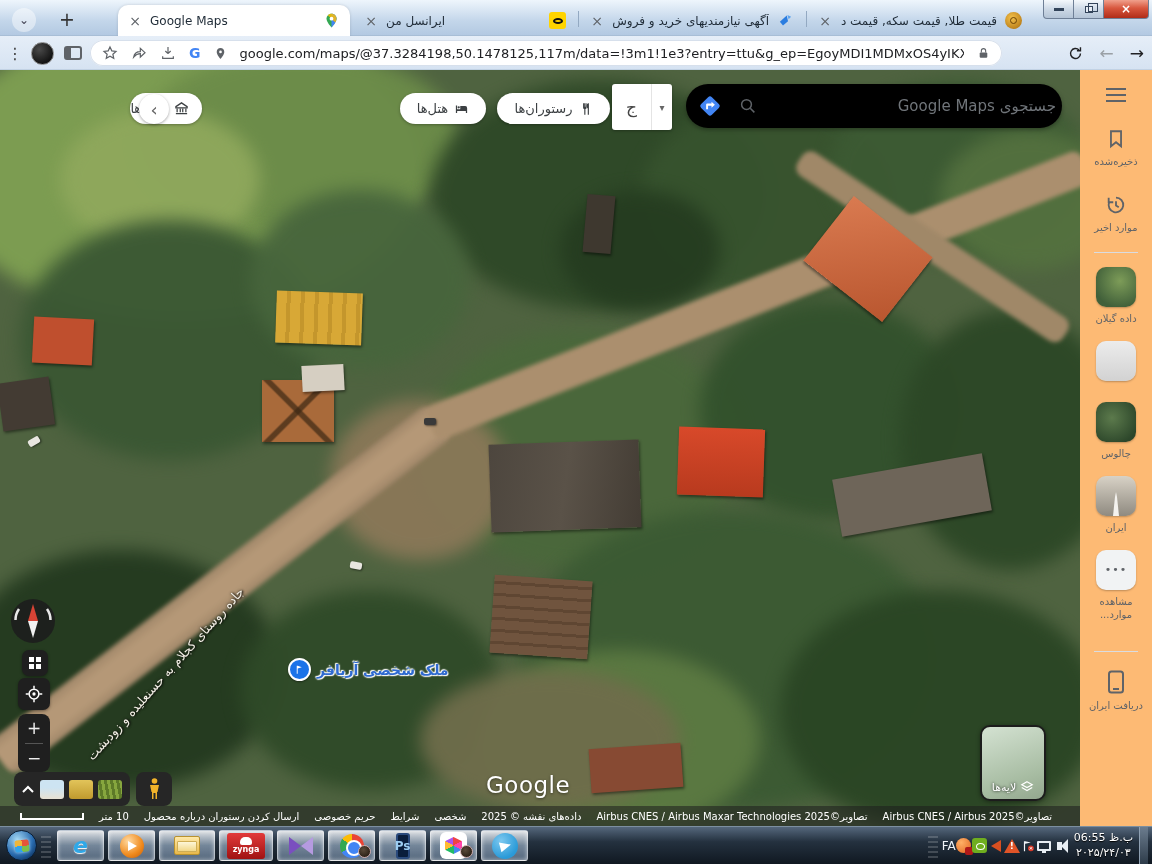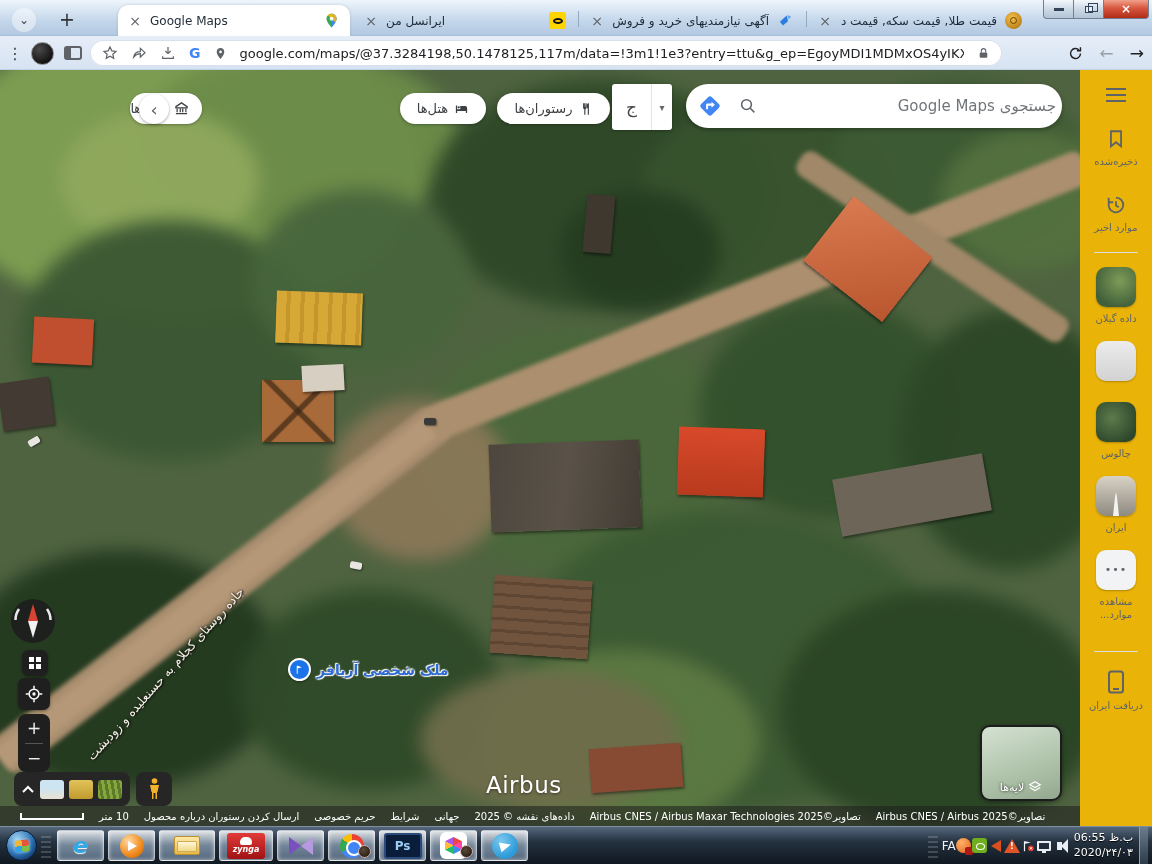--- a/index.html
+++ b/index.html
@@ -71,57 +71,57 @@
     font-size:13px; color:#3c4043; white-space:nowrap; overflow:hidden; z-index:10; }
   .chip svg { flex:0 0 auto; }
   .chip-back { position:absolute; left:139px; top:24px; width:30px; height:30px; border-radius:50%; background:#fff;
     box-shadow:0 1px 3px rgba(0,0,0,.35); display:flex; align-items:center; justify-content:center;
     font-size:18px; color:#666; z-index:11; }
   .inputtools { position:absolute; left:612px; top:14px; width:60px; height:46px; background:#fff; border-radius:3px;
     box-shadow:0 1px 3px rgba(0,0,0,.3); display:flex; z-index:10; }
   .it-glyph { flex:1; display:flex; align-items:center; justify-content:center; font-size:17px; color:#444;
     border-right:1px solid #e4e4e4; }
   .it-caret { width:20px; display:flex; align-items:center; justify-content:center; color:#666; font-size:10px; }
-  .searchbox { position:absolute; left:686px; top:14px; width:376px; height:44px; background:#ffffff; border-radius:22px;
+  .searchbox { position:absolute; left:686px; top:14px; width:376px; height:44px; background:#000000; border-radius:22px;
     box-shadow:0 2px 4px rgba(0,0,0,.3); display:flex; align-items:center; z-index:10; padding:0 6px 0 4px; }
   .dir-btn { width:40px; height:40px; display:flex; align-items:center; justify-content:center; }
   .search-btn { width:36px; height:40px; display:flex; align-items:center; justify-content:center; }
   .search-ph { flex:1; text-align:right; direction:rtl; color:#70757a; font-size:15px; padding-left:6px; }
 
   
   .ctl { position:absolute; background:#1f1f1f; color:#fff; border-radius:7px; display:flex; align-items:center;
     justify-content:center; z-index:8; box-shadow:0 1px 3px rgba(0,0,0,.4); }
   .zoompill { position:absolute; left:18px; top:644px; width:32px; height:58px; background:#1f1f1f; border-radius:8px;
     display:flex; flex-direction:column; align-items:center; z-index:8; }
   .zoompill .zi,.zoompill .zo { flex:1; display:flex; align-items:center; justify-content:center; width:100%;
     color:#eee; font-size:17px; }
   .zoompill .sep { width:18px; height:1px; background:#555; }
   .carousel { position:absolute; left:14px; top:702px; width:116px; height:34px; background:#262626; border-radius:8px;
     display:flex; align-items:center; gap:5px; padding:0 7px; z-index:8; }
   .thumb { width:24px; height:19px; border-radius:3px; }
   .pegpill { position:absolute; left:136px; top:702px; width:36px; height:34px; background:#262626; border-radius:8px;
     display:flex; align-items:center; justify-content:center; z-index:8; }
   .compass { position:absolute; left:8px; top:526px; width:50px; height:50px; z-index:8; }
 
-  .layersbox { position:absolute; left:980px; top:655px; width:82px; height:76px; border-radius:10px; border:2px solid #1c1c1c;
+  .layersbox { position:absolute; left:980px; top:655px; width:66px; height:76px; border-radius:10px; border:2px solid #1c1c1c;
     background:linear-gradient(160deg,#d4e2d2,#a7bca2 70%,#93a78e); z-index:8; overflow:hidden;
     display:flex; align-items:flex-end; justify-content:center; box-shadow:0 1px 4px rgba(0,0,0,.4); }
   .layers-lb { display:flex; align-items:center; gap:4px; direction:rtl; color:#fff; font-size:11px; margin-bottom:5px;
     text-shadow:0 0 3px rgba(0,0,0,.9); }
 
   .gwatermark { position:absolute; left:486px; top:702px; color:#fff; font-size:23px; letter-spacing:.5px;
     text-shadow:0 1px 3px rgba(0,0,0,.5); z-index:7; font-weight:500; }
 
   .mapfooter { position:absolute; left:0; bottom:0; width:1080px; height:20px; background:rgba(30,30,30,.55);
     display:flex; align-items:center; gap:15px; padding:0 8px 0 20px; color:#fff; font-size:10px; z-index:9;
     white-space:nowrap; overflow:hidden; }
   .scalebar { width:64px; height:7px; border-left:2px solid #fff; border-right:2px solid #fff; border-bottom:2px solid #fff; }
 
   
-  .gm-sidebar { position:absolute; left:1080px; top:70px; width:72px; height:756px; background:#eab308;
+  .gm-sidebar { position:absolute; left:1080px; top:70px; width:72px; height:756px; background:#fdba74;
     display:flex; flex-direction:column; align-items:center; z-index:12; }
   .hamb { margin-top:18px; display:flex; flex-direction:column; gap:4px; }
   .hamb i { display:block; width:20px; height:2px; background:#5f6368; }
   .sb-item { display:flex; flex-direction:column; align-items:center; gap:5px; color:#5f6368; font-size:10px;
     text-align:center; direction:rtl; line-height:1.3; }
   .sb-thumb { width:40px; height:40px; border-radius:10px; box-shadow:0 1px 2px rgba(0,0,0,.25); }
   .sb-div { width:44px; border-top:1px solid #dadce0; }
   .sb-label { max-width:64px; }
 
   
@@ -154,21 +154,21 @@
   .zdog { width:12px; height:8px; background:#fff; border-radius:5px 5px 2px 2px; }
   .km { position:relative; width:24px; height:18px; }
   .km::before { content:""; position:absolute; left:0; top:0; border-left:12px solid #7a4fbf; border-top:9px solid transparent; border-bottom:9px solid transparent; }
   .km::after { content:""; position:absolute; right:0; top:0; border-right:12px solid #b59ae0; border-top:9px solid transparent; border-bottom:9px solid transparent; }
   .chrome { width:24px; height:24px; border-radius:50%; position:relative;
     background:conic-gradient(#ea4335 0 33%,#4285f4 0 66%,#34a853 0 85%,#fbbc05 0); }
   .chrome::before { content:""; position:absolute; left:6px; top:6px; width:12px; height:12px; border-radius:50%;
     background:#4285f4; border:2.5px solid #fff; }
   .badge { position:absolute; right:3px; bottom:2px; width:13px; height:13px; border-radius:50%;
     background:radial-gradient(circle at 40% 35%,#5a4a3a,#1c140c); border:1px solid #caa; }
-  .ps { width:38px; height:26px; background:#0a1e3c; border:2px solid #2a4a7c; border-radius:3px; color:#9ccdf2;
+  .ps { width:14px; height:26px; background:#0a1e3c; border:2px solid #2a4a7c; border-radius:3px; color:#9ccdf2;
     display:flex; align-items:center; justify-content:center; font-size:12px; font-weight:bold; }
   .hexapp { width:27px; height:27px; background:#fff; border-radius:6px; display:flex; align-items:center; justify-content:center; position:relative; }
   .hex { width:17px; height:17px; clip-path:polygon(50% 0,100% 25%,100% 75%,50% 100%,0 75%,0 25%);
     background:conic-gradient(#e44 0 17%,#f4a 0 33%,#48e 0 50%,#2b6 0 67%,#fb3 0 83%,#a5e 0); }
   .tg { width:26px; height:26px; border-radius:50%; background:radial-gradient(circle at 35% 30%,#7cc8ef,#2a9ad8 70%); display:flex; align-items:center; justify-content:center; }
   .tg::before { content:""; border-left:11px solid #fff; border-top:5px solid transparent; border-bottom:5px solid transparent; transform:rotate(-15deg); margin-left:2px; }
   .tico { width:16px; height:16px; display:flex; align-items:center; justify-content:center; }
   .warn { width:0; height:0; border-left:8px solid transparent; border-right:8px solid transparent; border-bottom:14px solid #e05428; position:relative; }
   .warn::after { content:"!"; position:absolute; left:-2px; top:2px; color:#fff; font-size:9px; font-weight:bold; }
   .mon { width:14px; height:10px; border:2px solid #e8eef4; border-radius:1px; position:relative; }
@@ -430,29 +430,29 @@
     <div class="layersbox">
       <span class="layers-lb">
         <svg width="14" height="14" viewBox="0 0 24 24">
             <path d="M12 3l9 5-9 5-9-5z" fill="none" stroke="#fff" stroke-width="2"></path>
             <path d="M3 13l9 5 9-5" fill="none" stroke="#fff" stroke-width="2"></path>
           </svg>
         <span>لایه‌ها</span>
       </span>
     </div>
 
-    <div class="gwatermark">Airbus</div>
+    <div class="gwatermark">Google</div>
 
     <div class="mapfooter">
       <span class="scalebar"></span>
       <span class="rtl">10 متر</span>
       <span class="rtl">ارسال کردن رستوران درباره محصول</span>
       <span class="rtl">حریم خصوصی</span>
       <span class="rtl">شرایط</span>
-      <span class="rtl">جهانی</span>
+      <span class="rtl">شخصی</span>
       <span class="rtl">داده‌های نقشه © 2025</span>
       <span class="rtl">تصاویر©Airbus CNES / Airbus Maxar Technologies 2025</span>
       <span class="rtl">تصاویر©Airbus CNES / Airbus 2025</span>
     </div>
   </div>
 
   <div class="gm-sidebar">
     <div class="hamb">
         <i></i>
         <i></i>
@@ -523,21 +523,21 @@
 
     <div class="taskbtn">
         <span class="ie-e">e</span>
       </div>
     <div class="taskbtn">
         <span class="wmp"></span>
       </div>
     <div class="taskbtn" style="width:56px;">
         <span class="folder"></span>
       </div>
-    <div class="taskbtn" style="width:54px;font-style:italic;">
+    <div class="taskbtn" style="width:54px;">
       <span class="zynga">
           <span class="zdog"></span>
           <span>zynga</span>
         </span>
     </div>
     <div class="taskbtn">
         <span class="km"></span>
       </div>
     <div class="taskbtn">
         <span class="chrome"></span>
@@ -579,19 +579,19 @@
           </svg>
       </span>
       <span class="tico">
           <span class="mon"></span>
         </span>
       <span class="tico">
           <span class="spk"></span>
         </span>
       <div class="clock">
         <div class="rtl">ب.ظ 06:55</div>
-        <div class="rtl">2020/۲۴/۰۳</div>
+        <div class="rtl">۲۰۲۵/۲۴/۰۳</div>
       </div>
       <div class="showdesk"></div>
     </div>
   </div>
 
 </div>
 
 </body></html>

